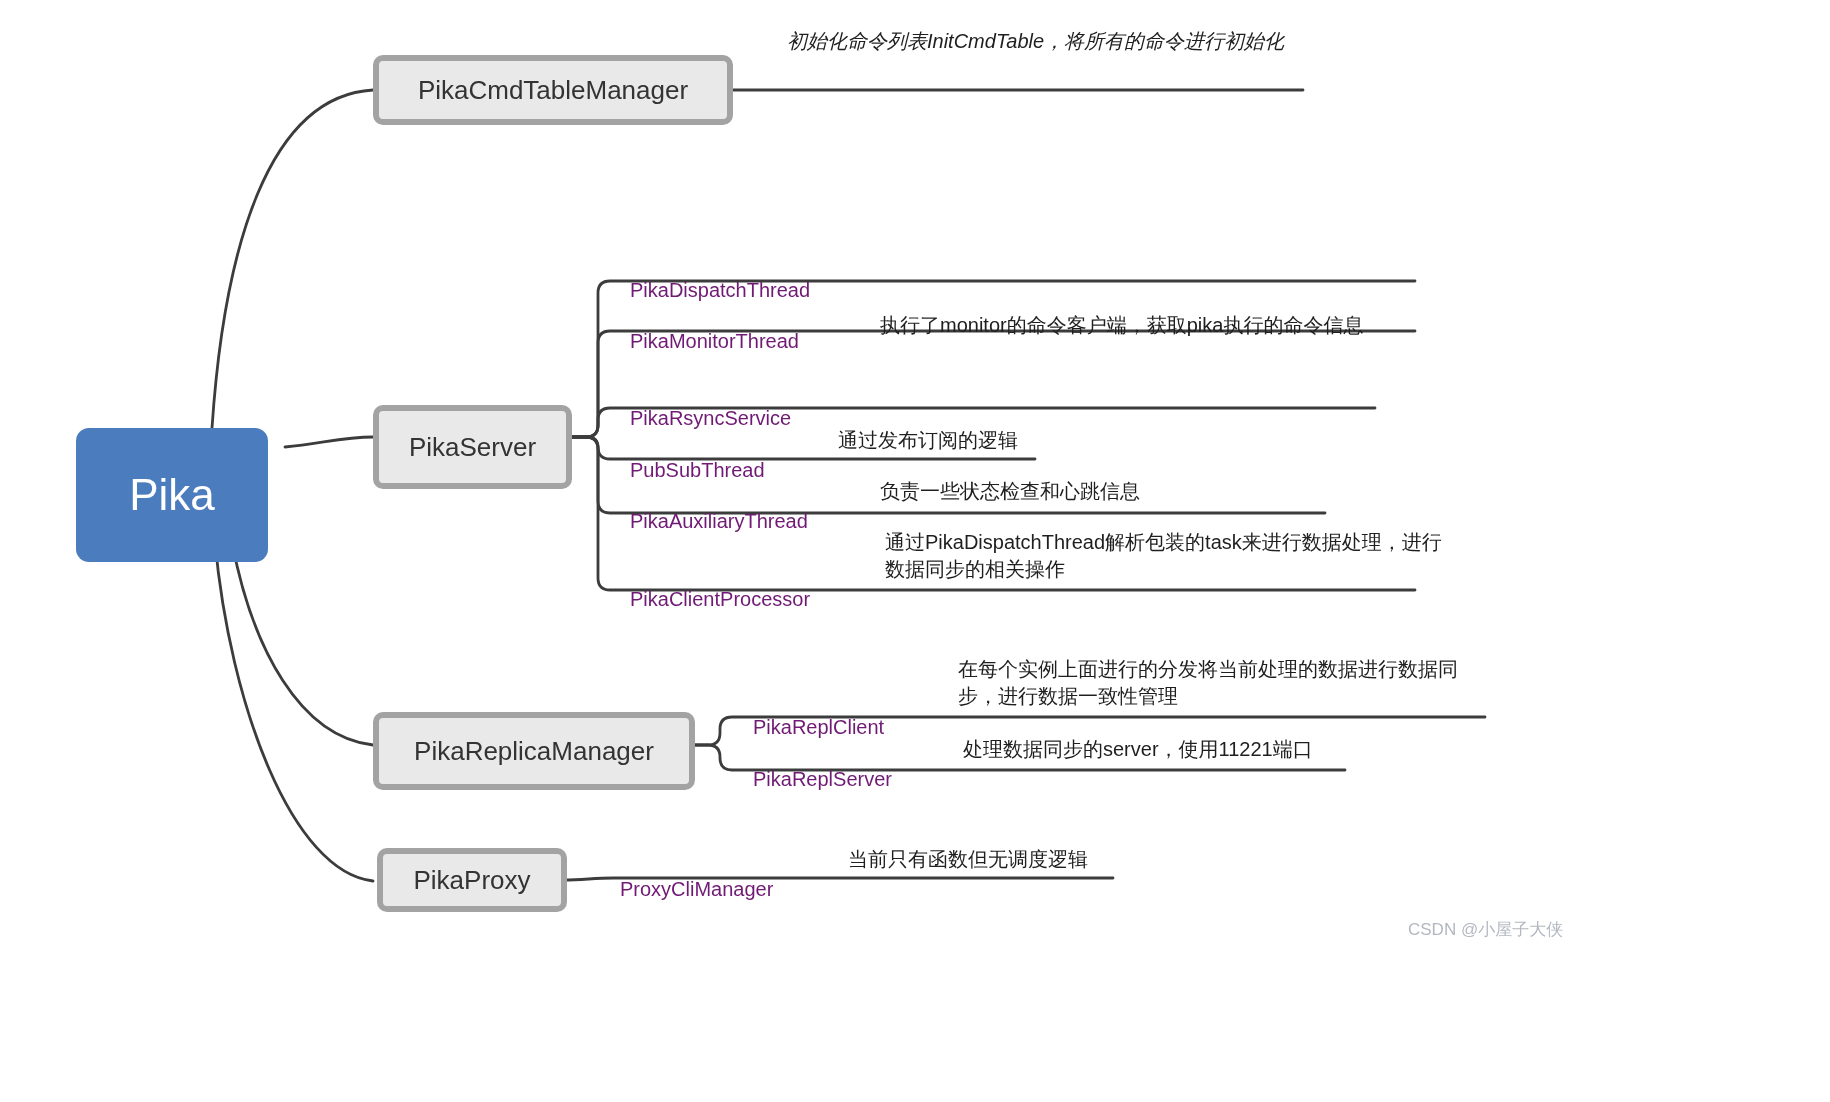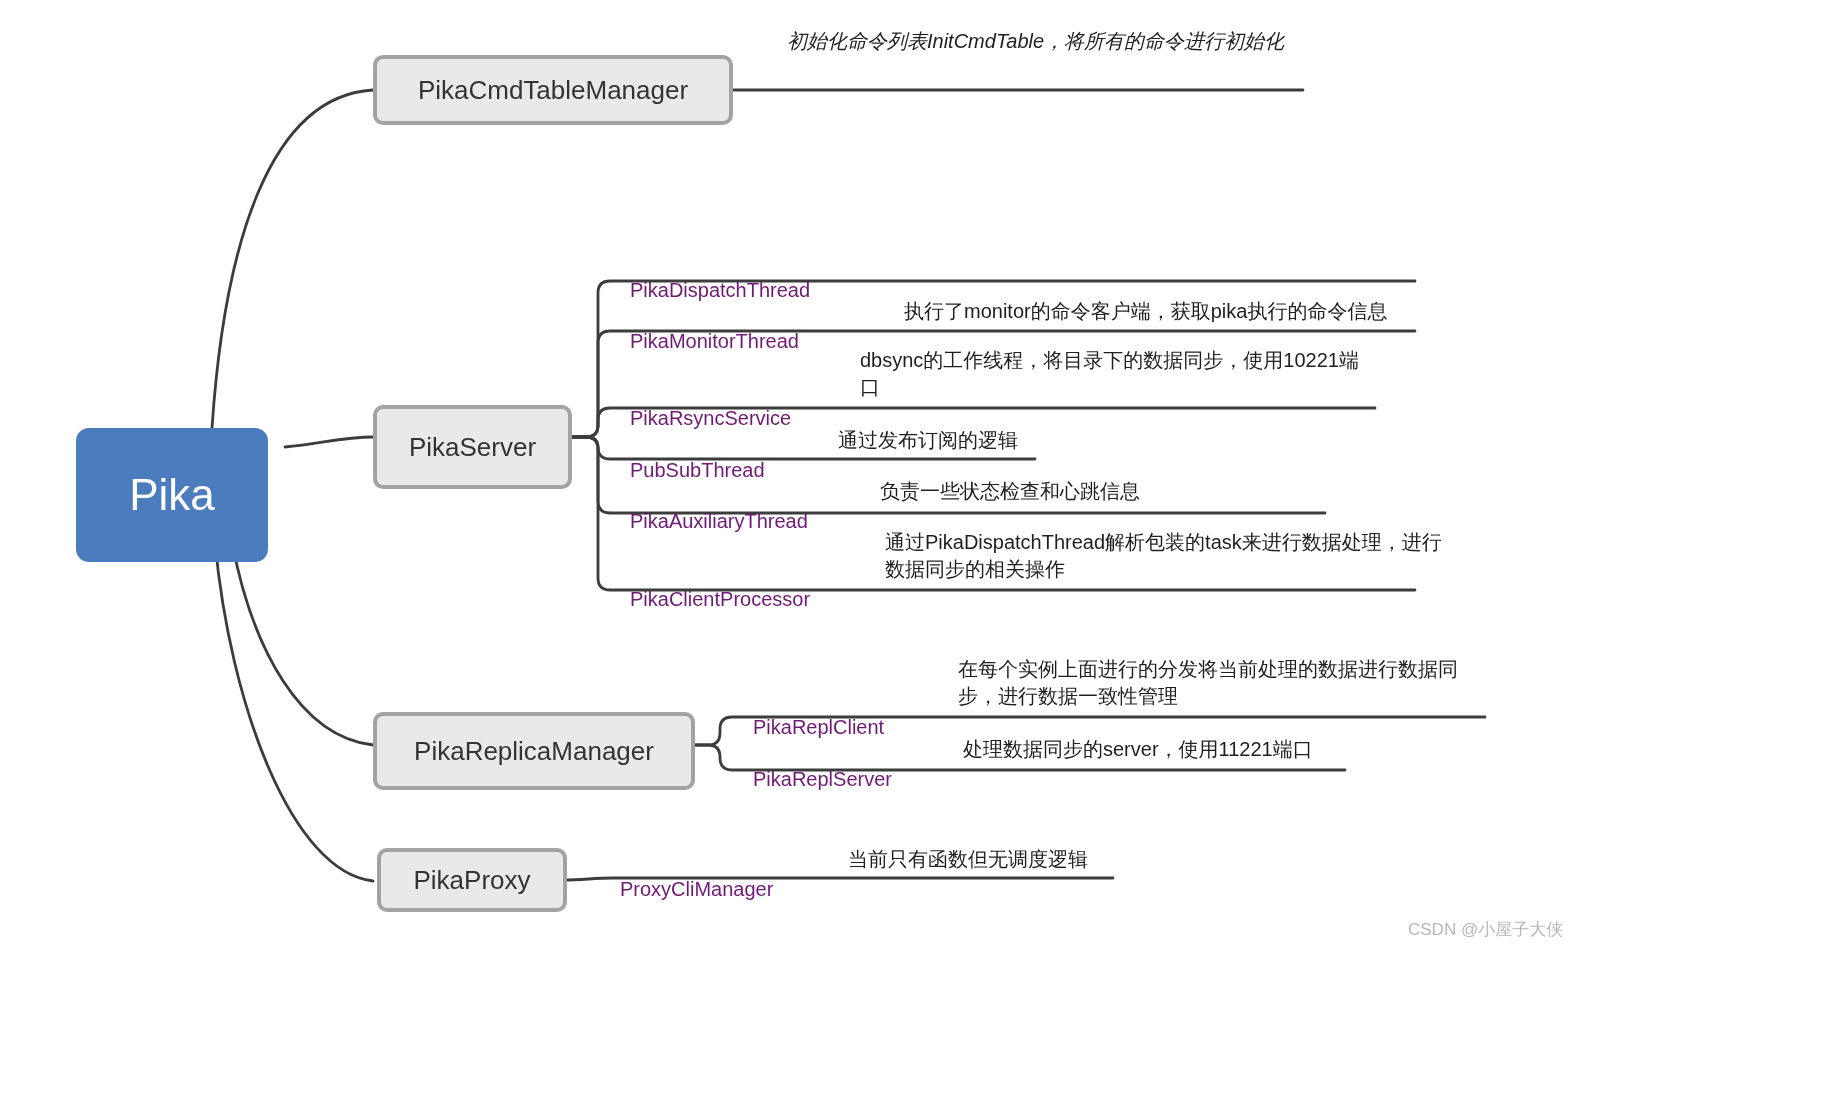--- a/index.html
+++ b/index.html
@@ -8,21 +8,21 @@
     width:1830px;height:1102px;
     background:#ffffff;
     font-family:"Liberation Sans","DejaVu Sans",sans-serif;
     overflow:hidden;
   }
   svg.edges{position:absolute;left:0;top:0;width:1830px;height:1102px;}
   svg.edges path{fill:none;stroke:#3c3c3c;stroke-width:2.8;stroke-linecap:round;}
   .box{
     position:absolute;
     background:#e9e9e9;
-    border:4px solid #a3a3a3;
+    border:6px solid #a3a3a3;
     border-radius:10px;
     display:flex;align-items:center;justify-content:center;
     font-size:26px;color:#333333;
     box-sizing:border-box;
     white-space:nowrap;
   }
   .root{
     background:#4a7cbe;
     border:none;
     border-radius:13px;
@@ -85,22 +85,21 @@
 
   <div class="note" style="left:787px;top:28px;width:515px;font-style:italic;">初始化命令列表InitCmdTable，将所有的命令进行初始化</div>
 
   <div class="lbl" style="left:630px;top:247px;">PikaDispatchThread</div>
   <div class="lbl" style="left:630px;top:298px;">PikaMonitorThread</div>
   <div class="lbl" style="left:630px;top:375px;">PikaRsyncService</div>
   <div class="lbl" style="left:630px;top:427px;">PubSubThread</div>
   <div class="lbl" style="left:630px;top:478px;">PikaAuxiliaryThread</div>
   <div class="lbl" style="left:630px;top:556px;">PikaClientProcessor</div>
 
-  <div class="note nowrap" style="left:880px;top:298px;margin-left:24px;">执行了monitor的命令客户端，获取pika执行的命令信息</div>
-  <div class="note" style="left:860px;top:347px;width:505px;">dbsync的工作线程，将目录下的数据同步，使用10221端口</div>
+  <div class="note nowrap" style="left:880px;top:312px;">执行了monitor的命令客户端，获取pika执行的命令信息</div>
   <div class="note nowrap" style="left:838px;top:427px;">通过发布订阅的逻辑</div>
   <div class="note nowrap" style="left:880px;top:478px;">负责一些状态检查和心跳信息</div>
   <div class="note" style="left:885px;top:529px;width:570px;">通过PikaDispatchThread解析包装的task来进行数据处理，进行数据同步的相关操作</div>
 
   <div class="lbl" style="left:753px;top:684px;">PikaReplClient</div>
   <div class="lbl" style="left:753px;top:736px;">PikaReplServer</div>
 
   <div class="note" style="left:958px;top:656px;width:525px;">在每个实例上面进行的分发将当前处理的数据进行数据同步，进行数据一致性管理</div>
   <div class="note nowrap" style="left:963px;top:736px;">处理数据同步的server，使用11221端口</div>
 

